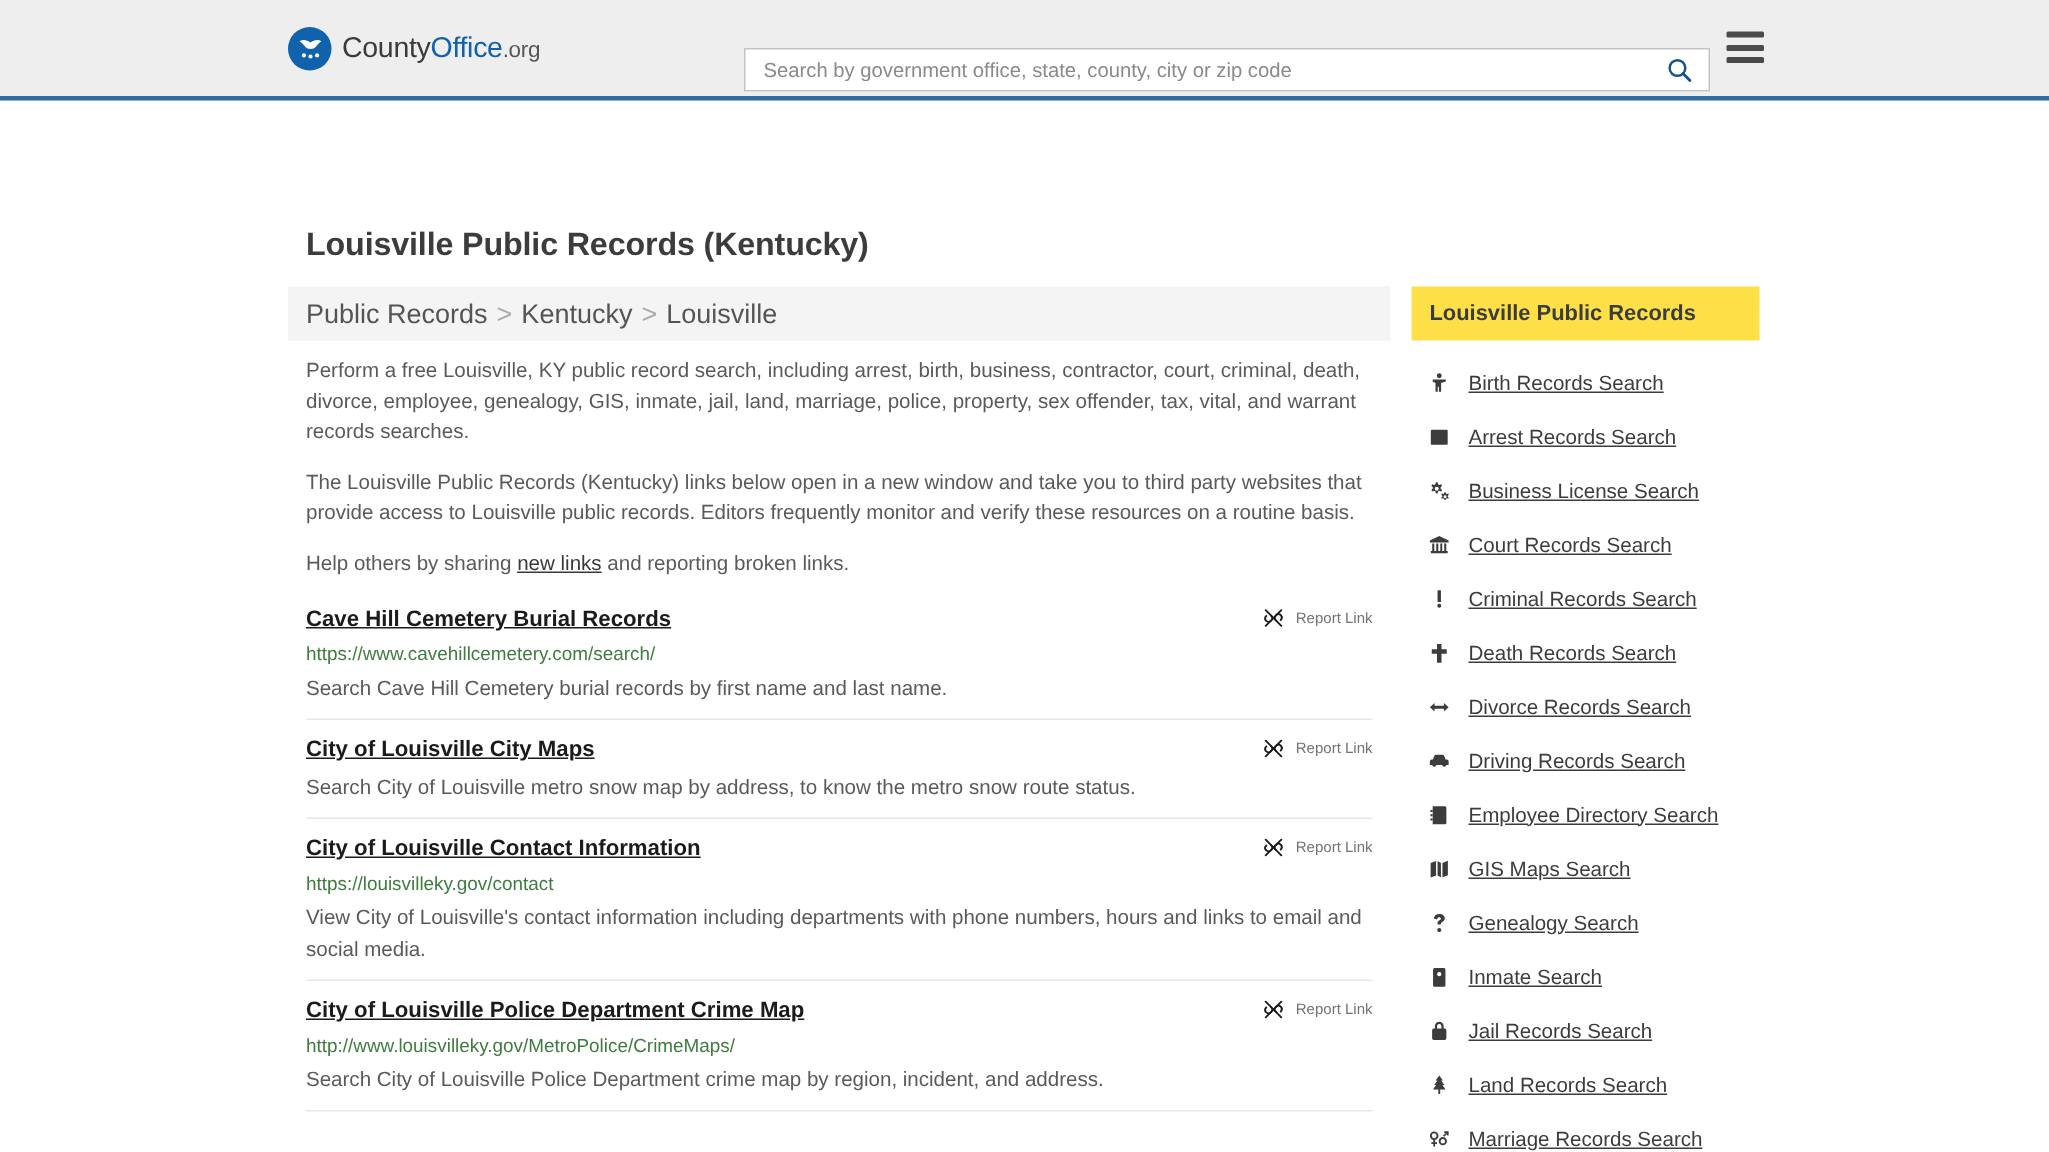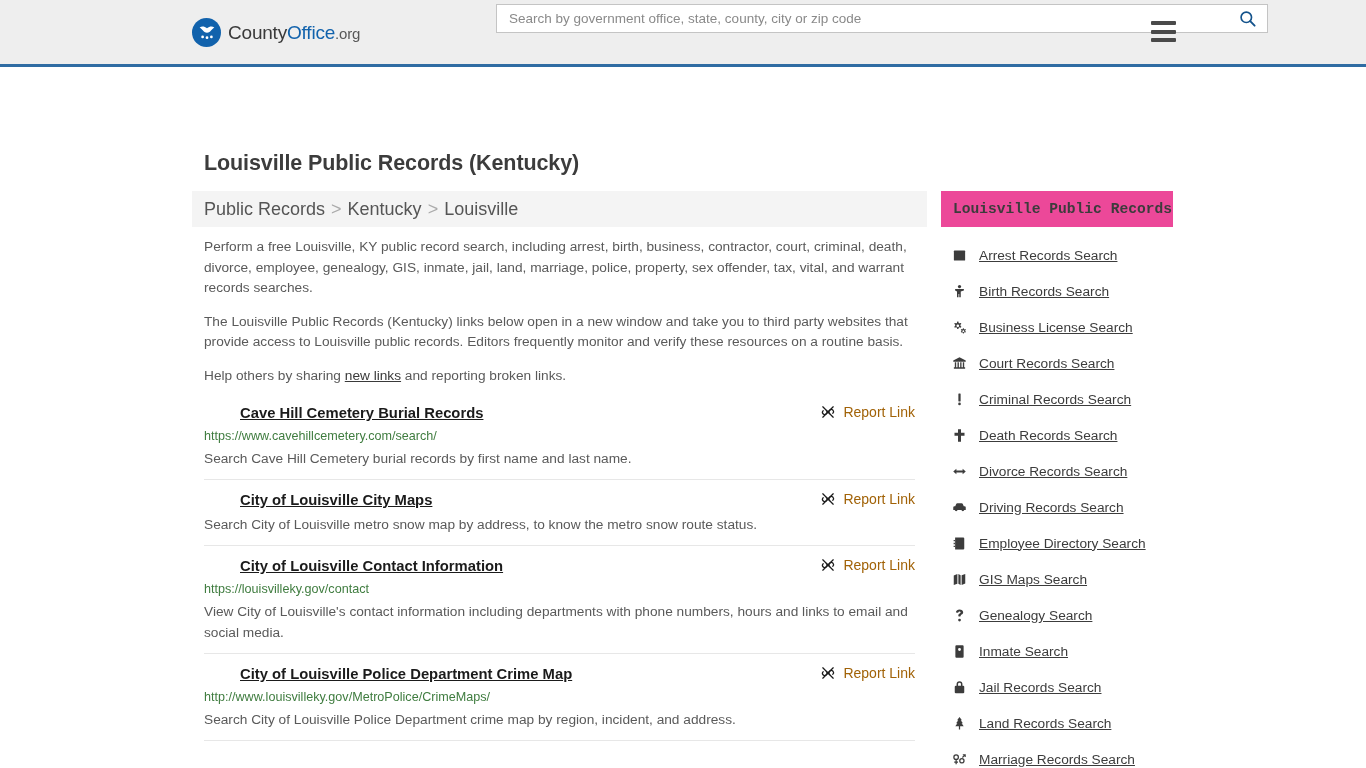--- a/index.html
+++ b/index.html
@@ -44,22 +44,22 @@
     white-space: nowrap;
     line-height: 1;
   }
   .logo-text .lt-county { color: #3a3a3a; }
   .logo-text .lt-office { color: #1162ac; font-weight: normal; }
   .logo-text .lt-org   { color: #585858; font-size: 15px; }
 
   .search-box {
     position: absolute;
     left: 496px;
-    top: 4px;
-    width: 772px;
+    top: 32px;
+    width: 644px;
     height: 29px;
     background: #ffffff;
     border: 1px solid #c4c4c4;
     display: flex;
     align-items: center;
     padding: 0 8px 0 10px;
   }
   .search-input {
     flex: 1;
     border: 0;
@@ -165,61 +165,59 @@
     align-items: flex-start;
     justify-content: space-between;
   }
   .result-title {
     font-size: 14.8px;
     font-weight: bold;
     color: #1b1b1b;
     text-decoration: underline;
     cursor: pointer;
     line-height: 20px;
-    margin-left: 36px;
   }
   .report-link {
     display: flex;
     align-items: center;
     gap: 7px;
     cursor: pointer;
     white-space: nowrap;
     margin-top: 1px;
   }
   .report-link .rl-text {
-    font-size: 14px;
-    color: #a16207;
+    font-size: 10px;
+    color: #737373;
   }
   .result-url {
     display: block;
     font-size: 12.6px;
     color: #3f7c3f;
     margin-top: 5px;
     line-height: 16px;
     cursor: pointer;
   }
   .result-desc {
     font-size: 13.7px;
     color: #5a5a5a;
     line-height: 21px;
     margin-top: 4px;
   }
 
   
   .sidebar { width: 232px; }
   .sidebar-header {
-    background: #ec4899;
+    background: #fde047;
     height: 36px;
     display: flex;
     align-items: center;
     padding-left: 12px;
     font-size: 14.6px;
     font-weight: bold;
     color: #3c3c3c;
-    font-family: Liberation Mono, monospace;
   }
   .sidebar-list {
     list-style: none;
     margin: 0;
     padding: 10px 0 0 0;
   }
   .sidebar-item {
     display: flex;
     align-items: center;
     height: 36px;
@@ -367,33 +365,33 @@
           <div class="result"></div>
         </div>
     </div>
 
     <div class="sidebar">
       <div class="sidebar-header">Louisville Public Records</div>
       <ul class="sidebar-list" id="sidebar-list">
           <li class="sidebar-item">
             <span class="side-icon">
               <svg width="15" height="15" viewBox="0 0 24 24" fill="#3c3c3c">
-                <rect x="3" y="4" width="18" height="16" rx="1"></rect>
-              </svg>
-            </span>
-            <span class="side-label">Arrest Records Search</span>
-          </li>
-          <li class="sidebar-item">
-            <span class="side-icon">
-              <svg width="15" height="15" viewBox="0 0 24 24" fill="#3c3c3c">
                 <circle cx="12" cy="4" r="2.6"></circle>
                 <path d="M5 8h14v2.2l-5 1.6V21h-2.4v-5.2h-1.2V21H8v-9.2L5 10.2z"></path>
               </svg>
             </span>
             <span class="side-label">Birth Records Search</span>
+          </li>
+          <li class="sidebar-item">
+            <span class="side-icon">
+              <svg width="15" height="15" viewBox="0 0 24 24" fill="#3c3c3c">
+                <rect x="3" y="4" width="18" height="16" rx="1"></rect>
+              </svg>
+            </span>
+            <span class="side-label">Arrest Records Search</span>
           </li>
           <li class="sidebar-item">
             <span class="side-icon">
               <svg width="15" height="15" viewBox="0 0 24 24" fill="#3c3c3c">
                 <path d="M10.2 2.5l.5 2.1c.5.15.96.4 1.35.73l2.05-.7.9 1.56-1.55 1.5c.07.5.07 1 0 1.5l1.55 1.5-.9 1.56-2.05-.7c-.4.33-.85.58-1.35.73l-.5 2.1H8.4l-.5-2.1a4.3 4.3 0 01-1.35-.73l-2.05.7-.9-1.56 1.55-1.5a4.6 4.6 0 010-1.5L3.6 6.19l.9-1.56 2.05.7c.4-.33.85-.58 1.35-.73l.5-2.1h1.8zm-.9 4.6a2.15 2.15 0 100 4.3 2.15 2.15 0 000-4.3z"></path>
                 <path d="M18.8 13l.35 1.5c.36.1.68.29.96.52l1.45-.5.64 1.11-1.1 1.06c.05.36.05.72 0 1.07l1.1 1.07-.64 1.1-1.45-.49c-.28.23-.6.41-.96.52l-.35 1.49h-1.28l-.35-1.49a3.1 3.1 0 01-.96-.52l-1.45.5-.64-1.11 1.1-1.07a3.3 3.3 0 010-1.07l-1.1-1.06.64-1.11 1.45.5c.28-.23.6-.42.96-.52l.35-1.5h1.28zm-.64 3.28a1.53 1.53 0 100 3.07 1.53 1.53 0 000-3.07z"></path>
               </svg>
             </span>
             <span class="side-label">Business License Search</span>
           </li>

